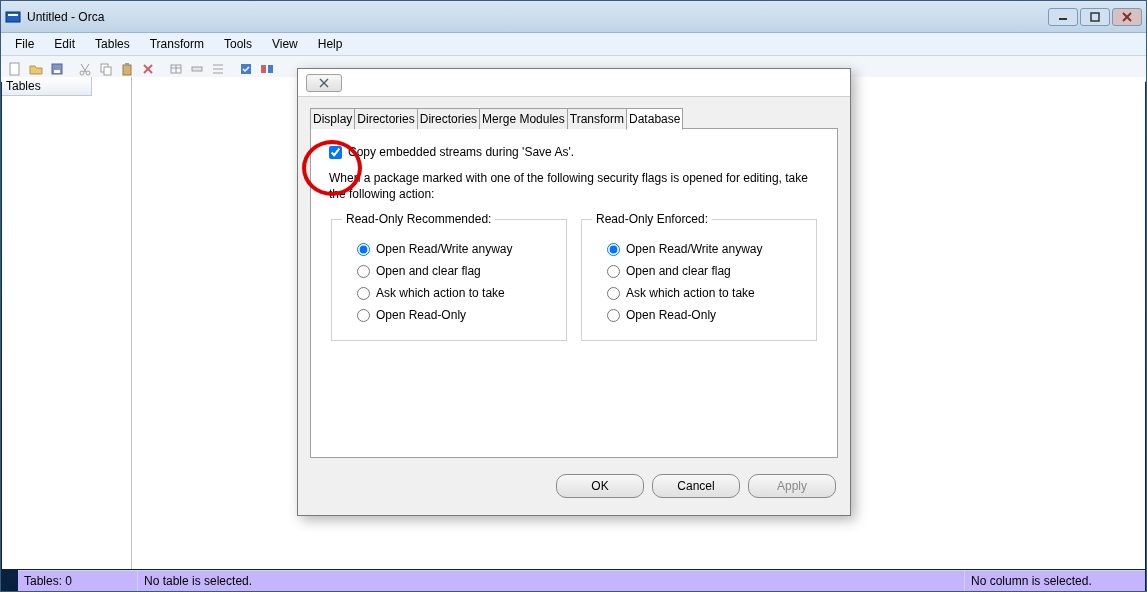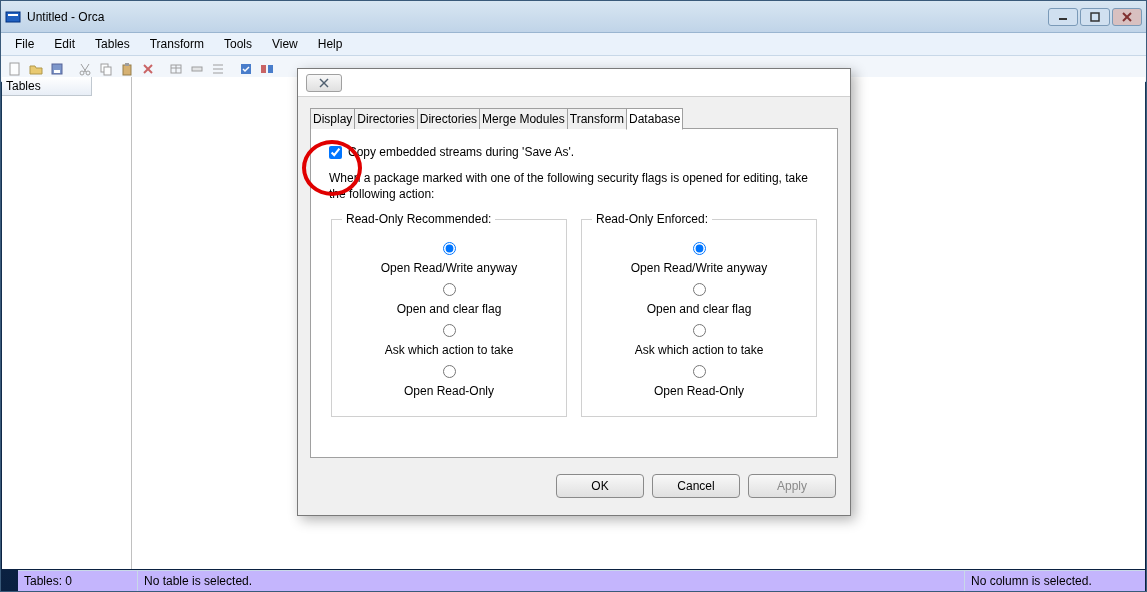--- a/index.html
+++ b/index.html
@@ -164,32 +164,32 @@
   .chk-row { display: flex; align-items: center; margin-bottom: 12px; gap: 6px; }
   .chk-row input { margin: 0; }
   .instr { margin: 6px 0 10px 0; line-height: 1.3; }
   .fieldsets { display: flex; gap: 10px; }
   fieldset {
     flex: 1;
     border: 1px solid #d0d0d0;
     padding: 8px 10px 10px 10px;
   }
   fieldset legend { padding: 0 4px; }
-  .radio-row { display: flex; align-items: center; gap: 6px; margin: 8px 15px; flex-direction: column; }
+  .radio-row { display: flex; align-items: center; gap: 6px; margin: 8px 15px; }
   .radio-row input { margin: 0; }
   .dialog-footer {
     display: flex;
     justify-content: flex-end;
     gap: 8px;
     padding: 8px 14px;
   }
   .btn {
     width: 88px; height: 24px;
     border: 1px solid #8a8a8a;
-    border-radius: 4px;
+    border-radius: 10px;
     background: linear-gradient(to bottom,#f8f8f8,#e0e0e0);
     display: flex; align-items: center; justify-content: center;
   }
   .btn.disabled { color: #8a8a8a; }
 
   
   .anno-circle {
     position: absolute;
     left: 302px; top: 140px;
     width: 60px; height: 56px;

